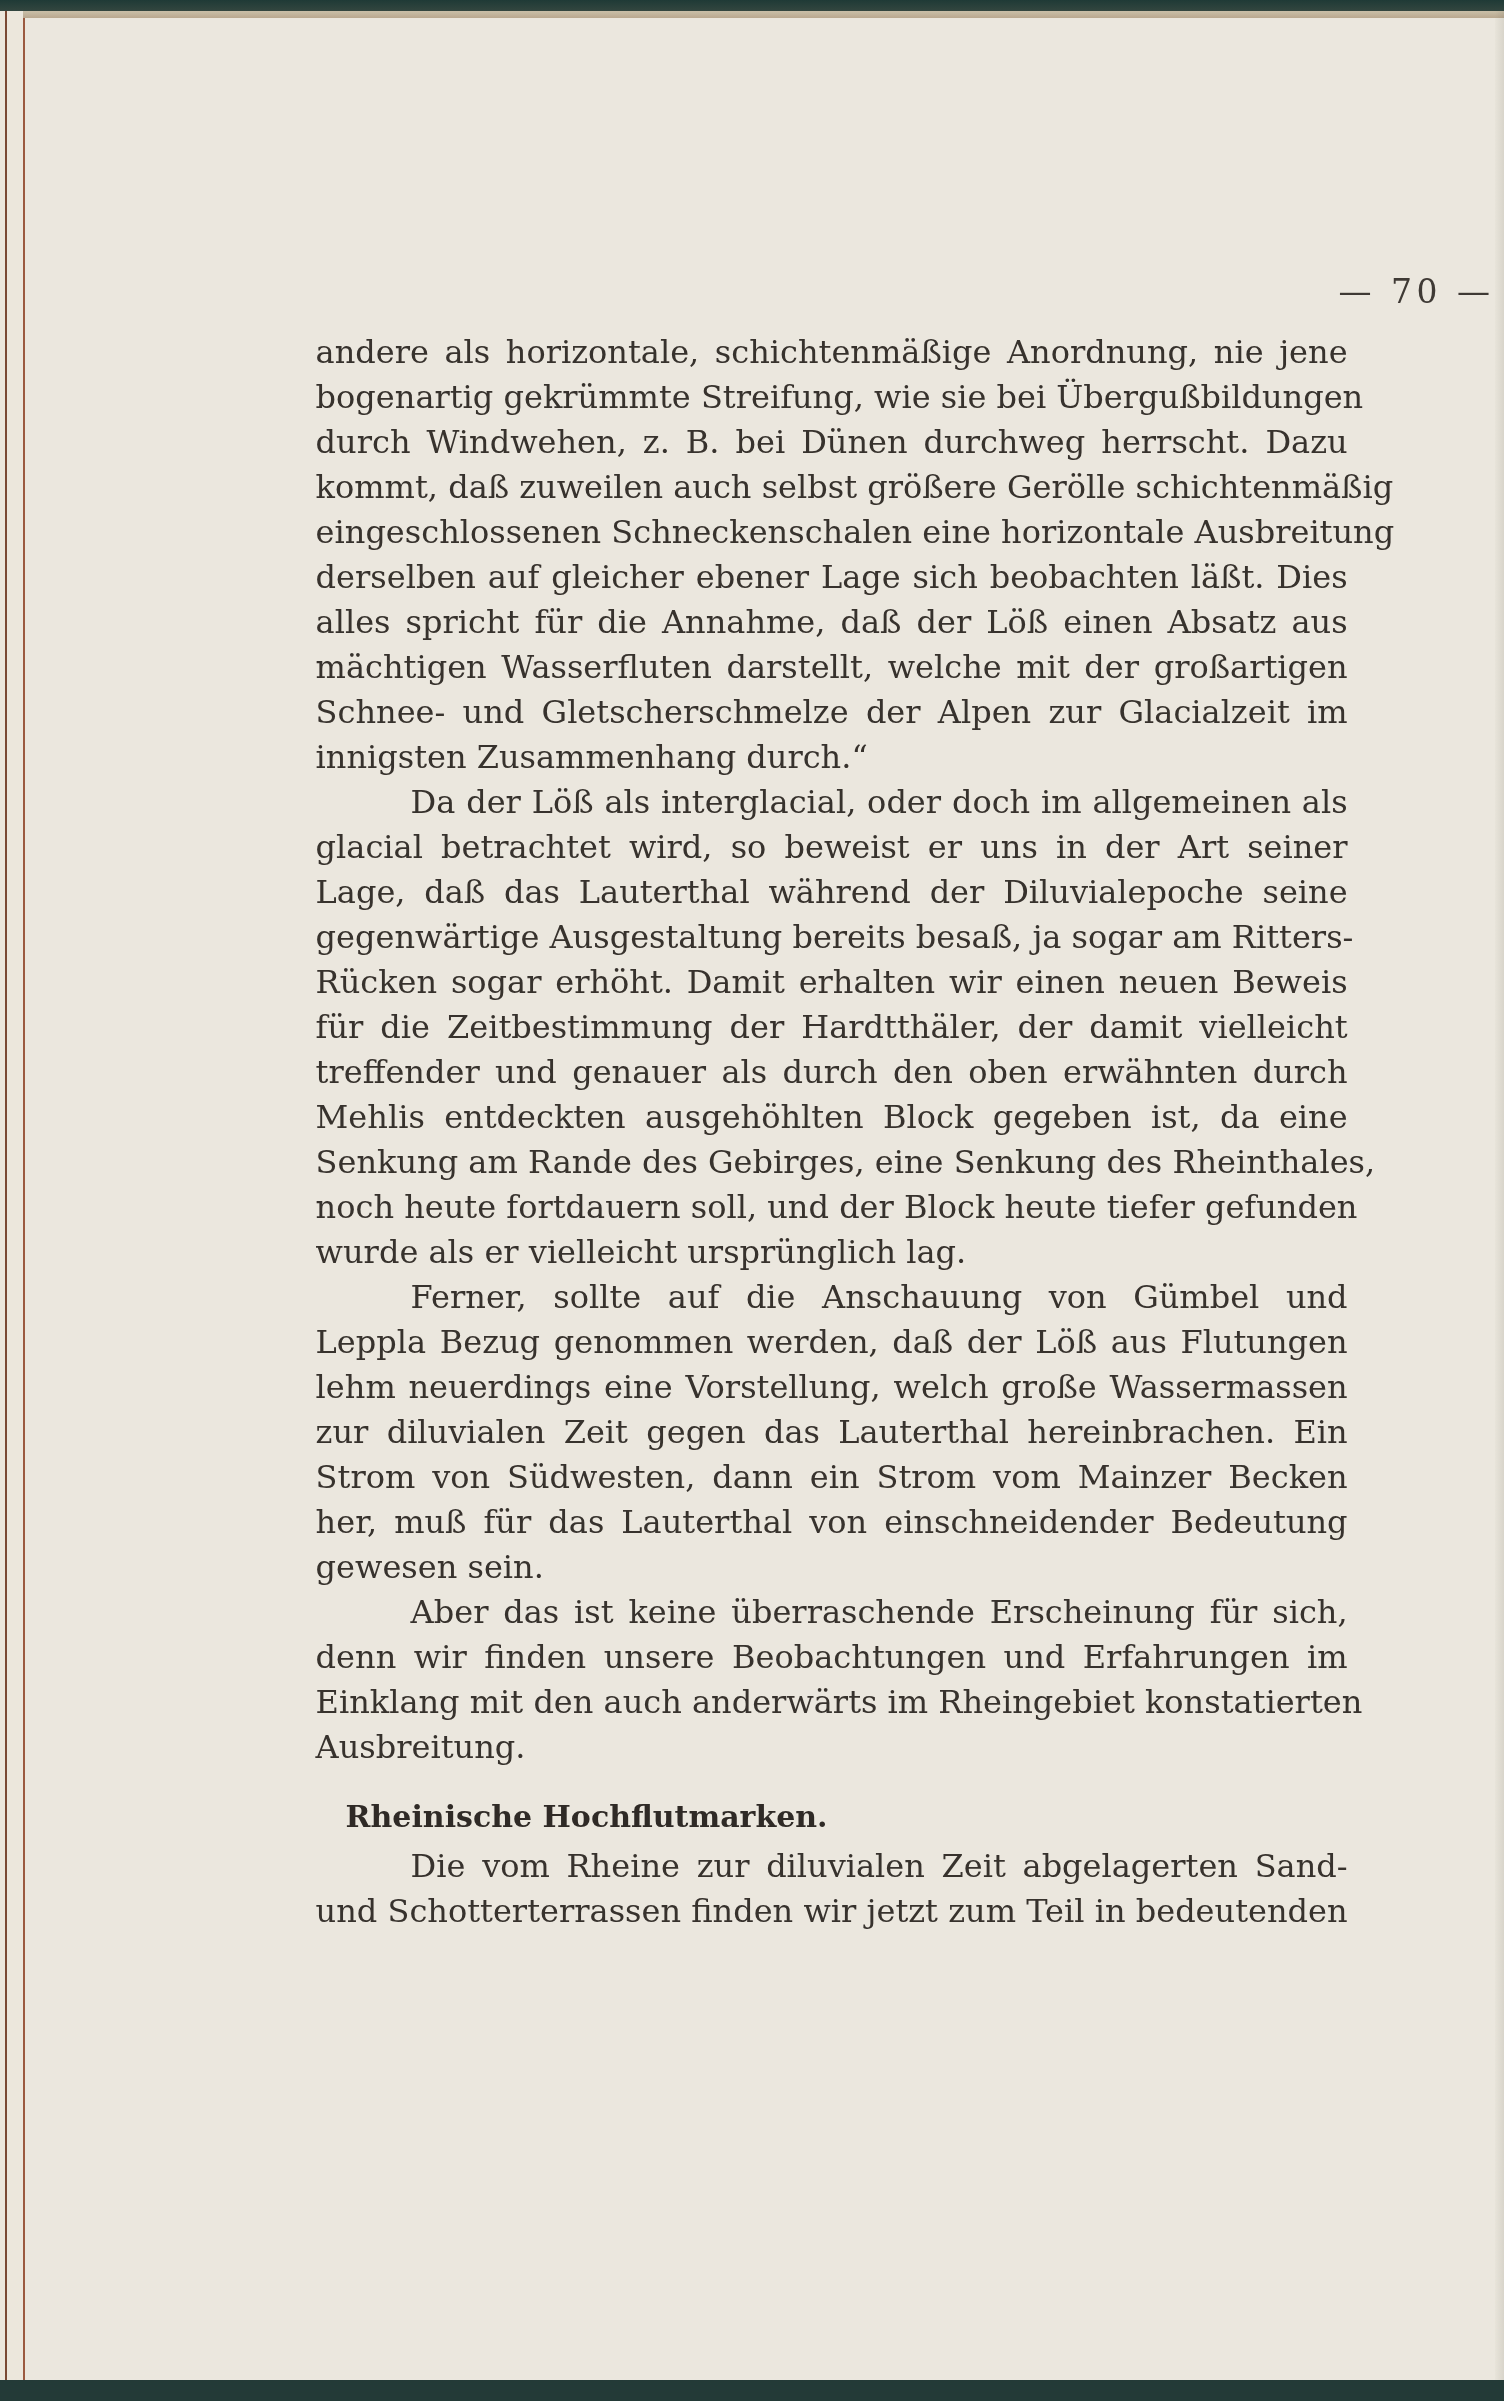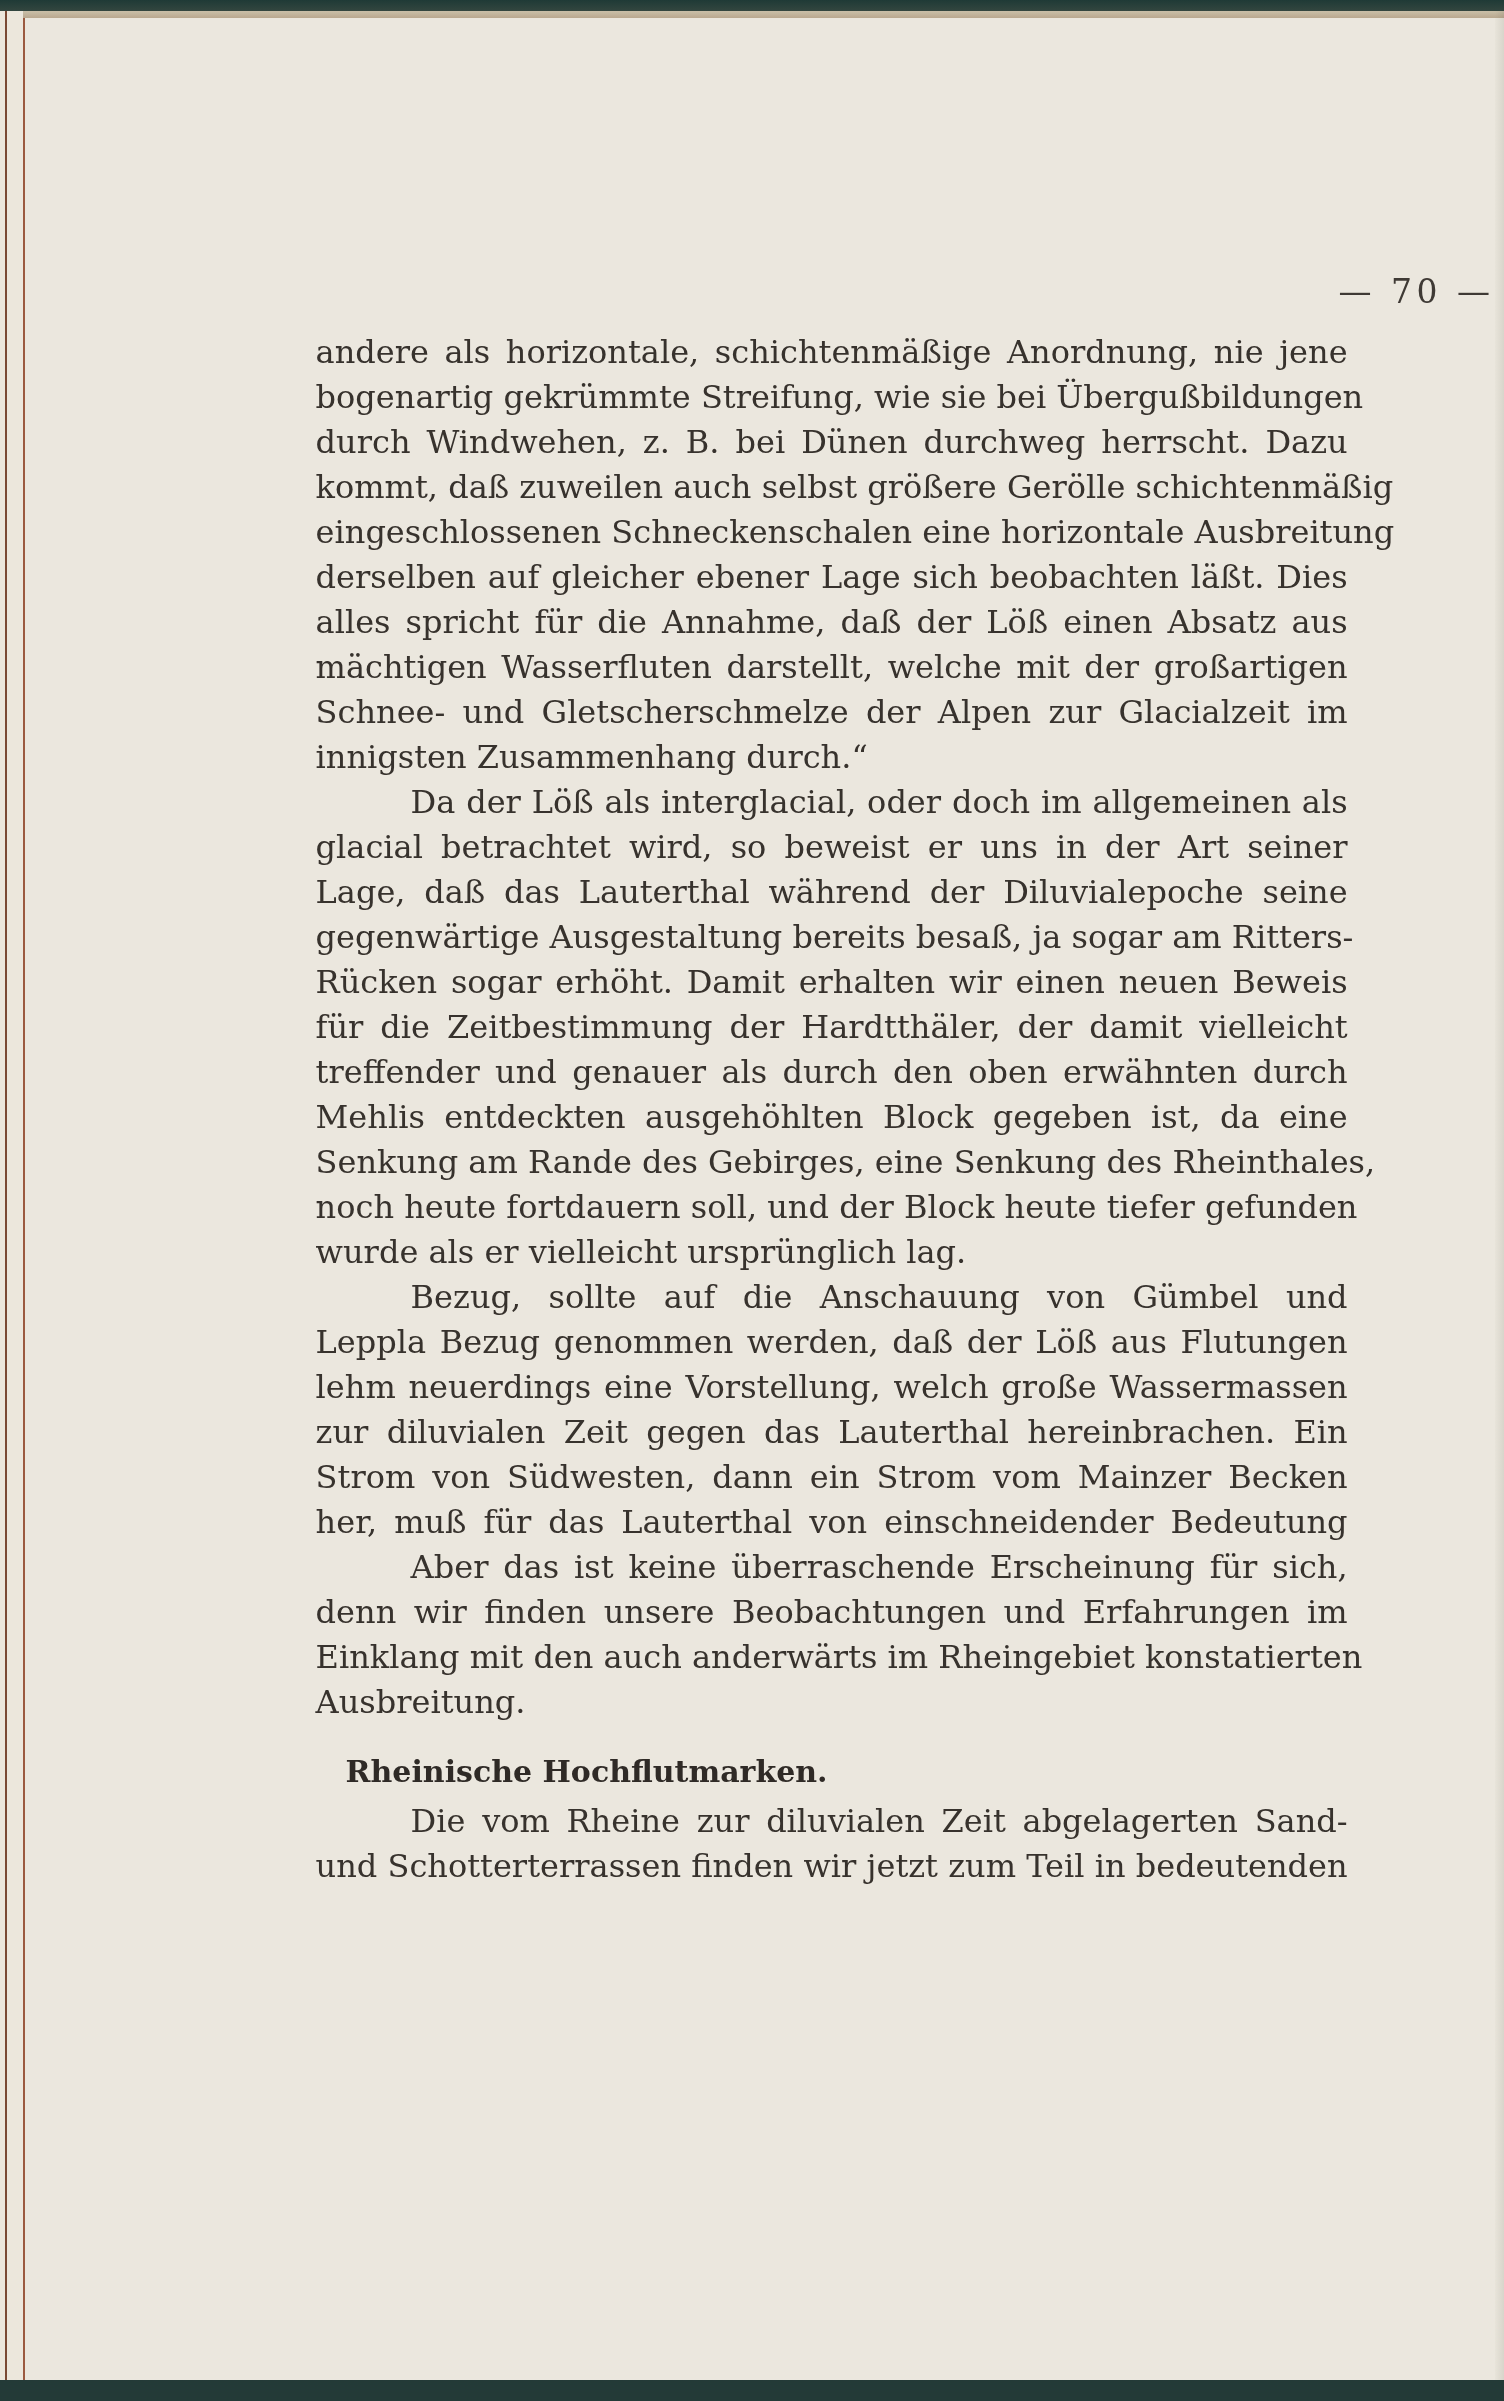--- a/index.html
+++ b/index.html
@@ -76,26 +76,27 @@
       <span class="line">gegenwärtige Ausgestaltung bereits besaß, ja sogar am Ritters-</span>
       <span class="line">Rücken sogar erhöht. Damit erhalten wir einen neuen Beweis</span>
       <span class="line">für die Zeitbestimmung der Hardtthäler, der damit vielleicht</span>
       <span class="line">treffender und genauer als durch den oben erwähnten durch</span>
       <span class="line">Mehlis entdeckten ausgehöhlten Block gegeben ist, da eine</span>
       <span class="line">Senkung am Rande des Gebirges, eine Senkung des Rheinthales,</span>
       <span class="line">noch heute fortdauern soll, und der Block heute tiefer gefunden</span>
       <span class="line last">wurde als er vielleicht ursprünglich lag.</span>
     </div>
     <div>
-      <span class="line indent">Bezug, sollte auf die Anschauung von Gümbel und</span>
+      <span class="line indent">Ferner, sollte auf die Anschauung von Gümbel und</span>
       <span class="line">Leppla Bezug genommen werden, daß der Löß aus Flutungen</span>
       <span class="line">lehm neuerdings eine Vorstellung, welch große Wassermassen</span>
       <span class="line">zur diluvialen Zeit gegen das Lauterthal hereinbrachen. Ein</span>
       <span class="line">Strom von Südwesten, dann ein Strom vom Mainzer Becken</span>
       <span class="line">her, muß für das Lauterthal von einschneidender Bedeutung</span>
+      <span class="line last">gewesen sein.</span>
     </div>
     <div>
       <span class="line indent">Aber das ist keine überraschende Erscheinung für sich,</span>
       <span class="line">denn wir finden unsere Beobachtungen und Erfahrungen im</span>
       <span class="line">Einklang mit den auch anderwärts im Rheingebiet konstatierten</span>
       <span class="line last">Ausbreitung.</span>
     </div>
 
     <div class="heading">Rheinische Hochflutmarken.</div>
 

